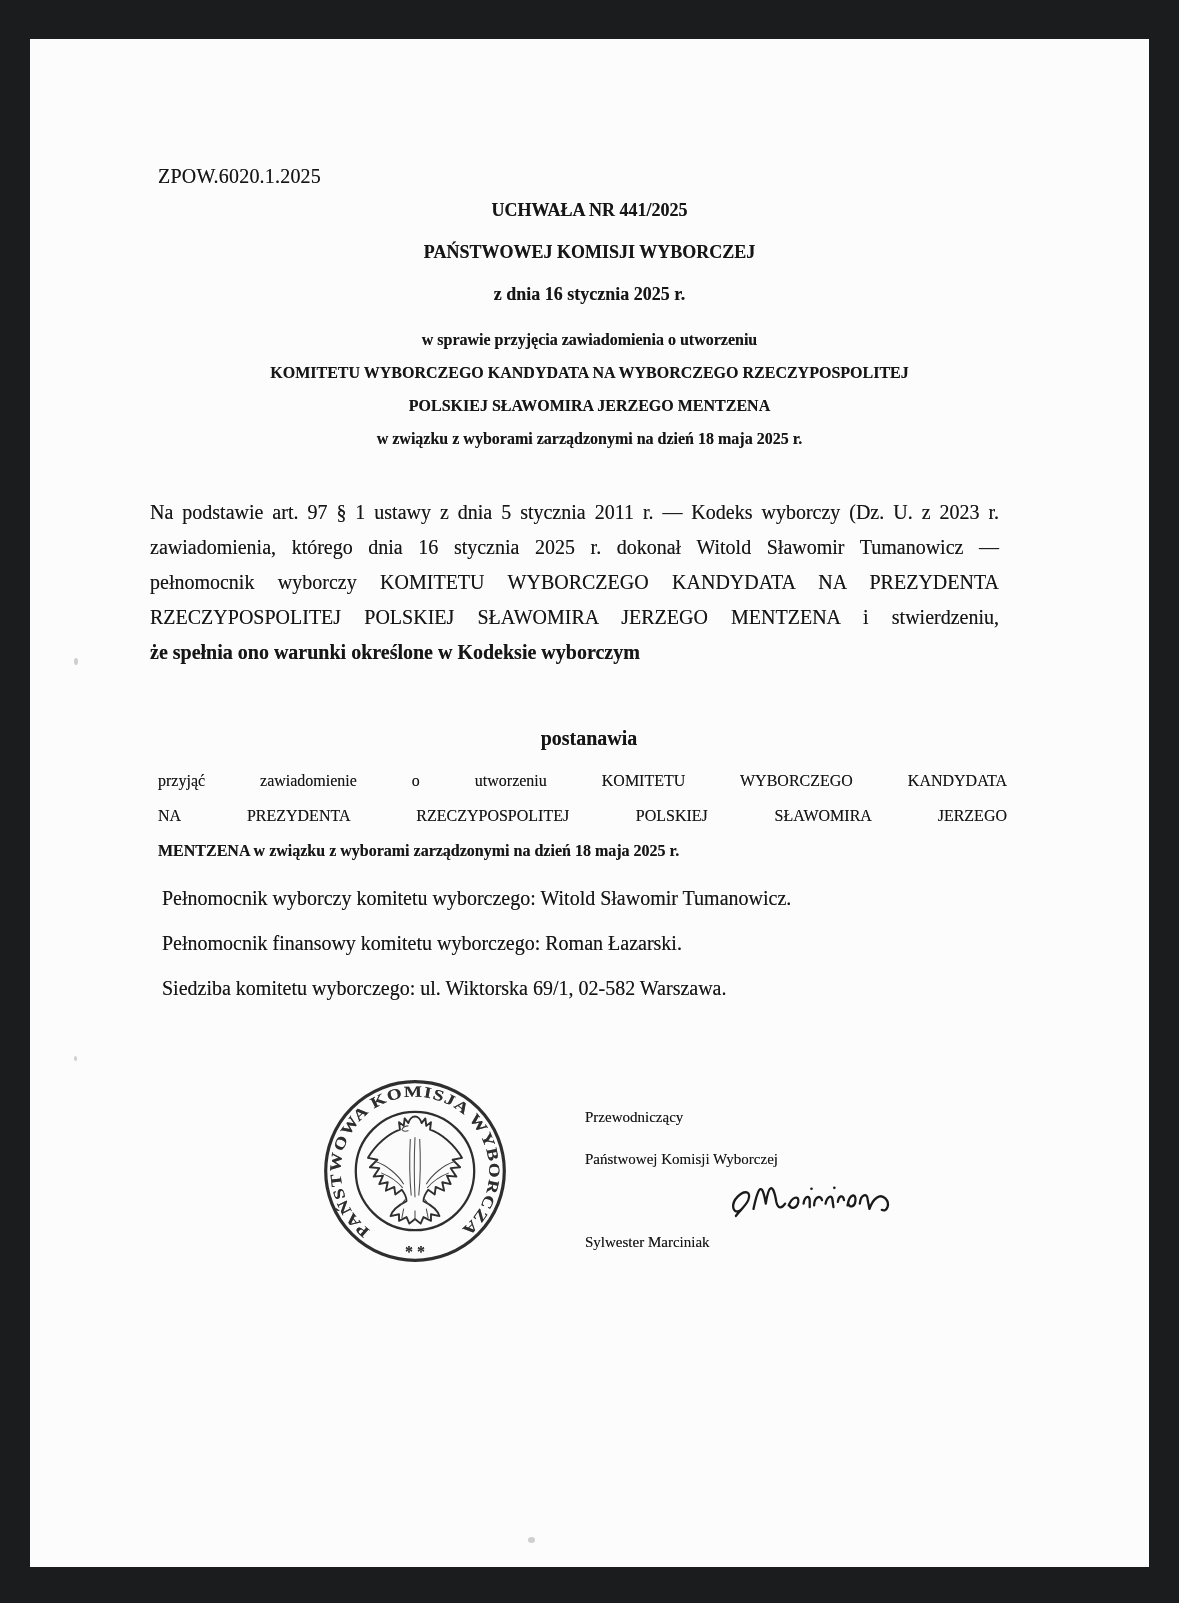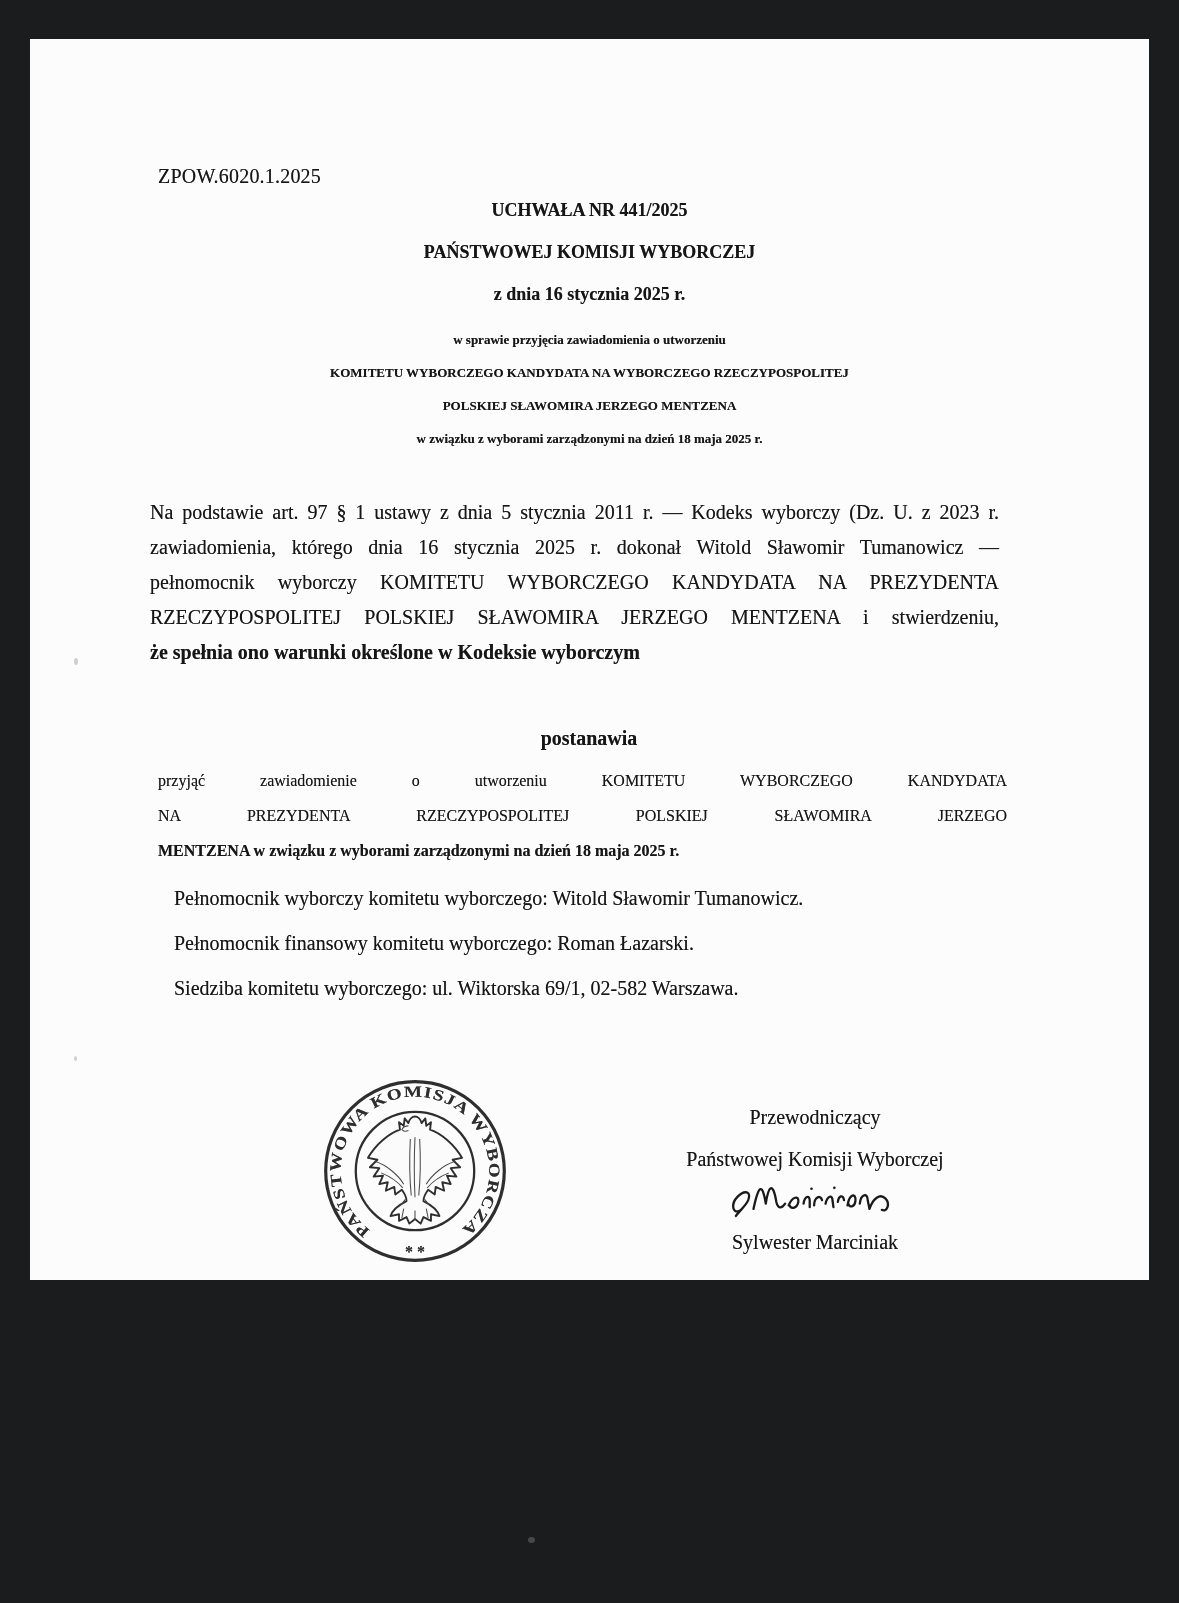--- a/index.html
+++ b/index.html
@@ -12,65 +12,65 @@
   html,body{width:1179px;height:1603px;overflow:hidden;}
   body{
     background:var(--frame);
     font-family:"Liberation Serif","DejaVu Serif",serif;
     color:var(--ink);
     position:relative;
   }
   .page{
     position:absolute;
     left:30px; top:39px;
-    width:1119px; height:1241px;
+    width:1119px; height:1528px;
     background:var(--paper);
   }
   .page *{text-shadow:0 0 .45px rgba(0,0,0,.5);}
   .abs{position:absolute;}
   .ref{
     left:128px; top:120px;
     font-size:20px; line-height:35px; letter-spacing:.2px;
   }
   .title-block{
     left:0; top:150px; width:100%;
     text-align:center; font-weight:bold;
     font-size:18px; line-height:42px;
   }
   .subject-block{
     left:0; top:284px; width:100%;
     text-align:center; font-weight:bold;
-    font-size:13px; line-height:33px;
+    font-size:16px; line-height:33px;
   }
   .legal-block{
     left:120px; top:456px; width:849px;
     font-size:20px; line-height:35px;
   }
   .jline{text-align:justify; text-align-last:justify;}
   .lline{text-align:left;font-weight:bold;}
   .decision-word{
     left:0; top:682px; width:1119px;
     text-align:center; font-weight:bold;
     font-size:20px; line-height:35px;
     
     padding-right:1px;
   }
   .decision-block{
     left:128px; top:724px; width:849px;
     font-size:16px; line-height:35px;
   }
   .officials-block{
-    left:144px; top:842px; width:900px;
+    left:132px; top:842px; width:900px;
     font-size:20px; line-height:35px;
   }
   .officials-block .official-line{margin-bottom:10px;}
   .stamp{
     left:291px; top:1038px; width:188px; height:188px;
   }
-  .sign-line{width:460px; left:555px; text-align:center; font-size:20px; line-height:35px;}
+  .sign-line{width:460px; left:555px; text-align:left; font-size:15px; line-height:35px;}
   .sign-role1{top:1061px;}
   .sign-role2{top:1103px;}
   .scrawl{left:690px; top:1126px; width:190px; height:58px;}
   .sign-name{top:1186px;}
   .artifact{
     border-radius:50%;
     background:rgba(120,120,120,.35);
   }
   .a1{left:44px; top:619px; width:4px; height:7px;}
   .a2{left:44px; top:1017px; width:3px; height:5px;}

